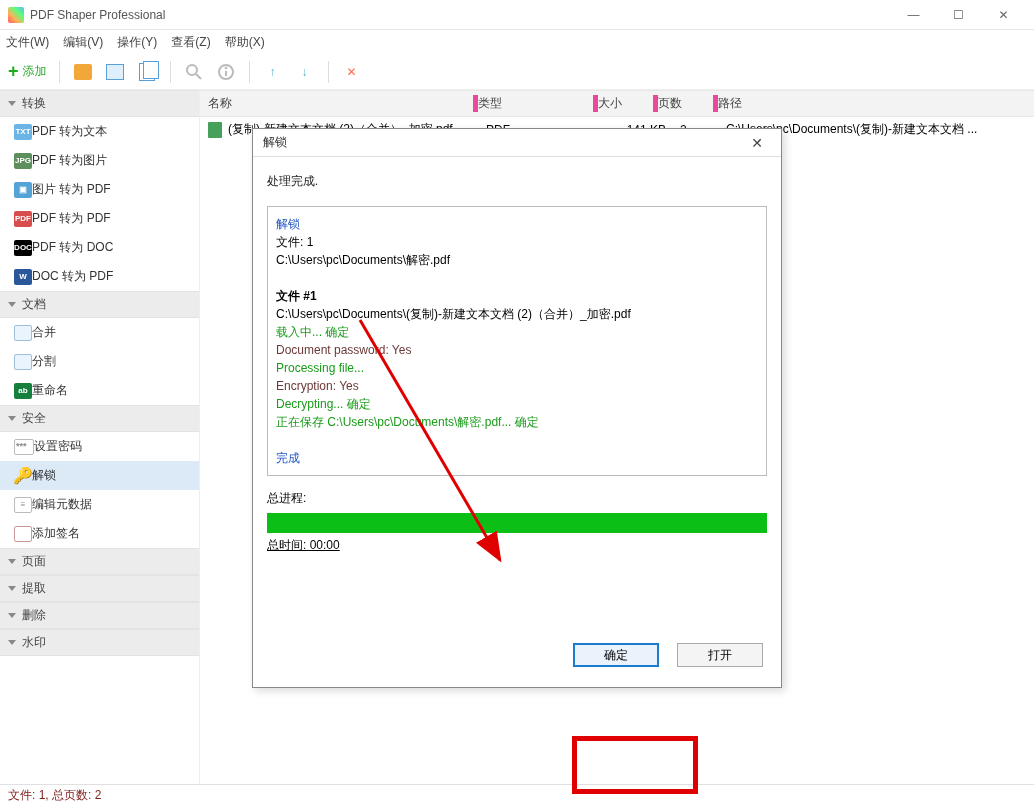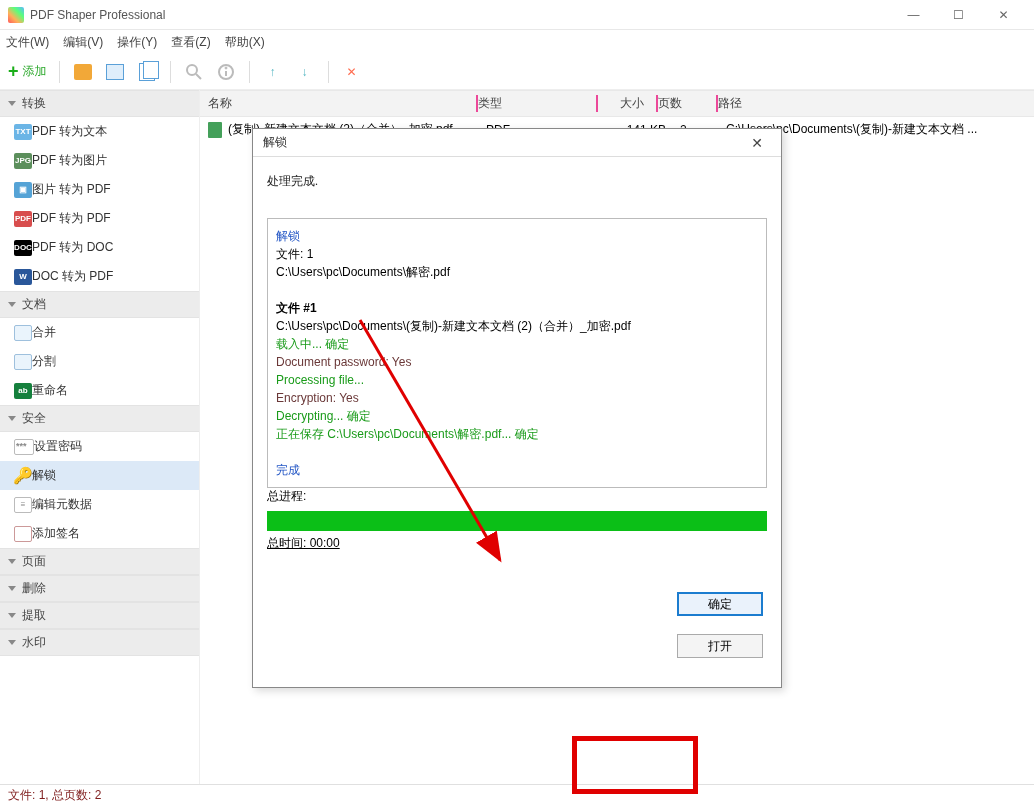--- a/index.html
+++ b/index.html
@@ -37,39 +37,39 @@
 .i-split{border:1px solid #9ec0dd;background:#eaf4fc;position:relative;}
 .i-rename{background:#15803d;}
 .i-pass{width:20px;border:1px solid #bbb;background:linear-gradient(#fff,#fff);position:relative;}
 .i-pass::after{content:"***";color:#888;font-size:9px;position:absolute;left:1px;top:1px;}
 .i-key{background:none;color:#e8b43a;font-size:16px;}
 .i-meta{border:1px solid #bbb;background:#fff;color:#888;}
 .i-sig{border:1px solid #c99;background:#fff;}
 
 .content { flex:1; position:relative; }
 .cols { display:flex; background:#f3f3f3; border-top:1px solid #e8e8e8; border-bottom:1px solid #e8e8e8; padding:4px 8px; gap: 0; }
-.cols span { color:#444; border-right:2px solid #ec4899; padding-right:12px;}
+.cols span { color:#444; border-right:5px solid #ec4899; padding-right:12px;}
 .row { display:flex; padding:4px 8px; align-items:center;}
 .row .ficon { width:14px; height:16px; background:#44a05a; margin-right:6px; border-radius:1px;}
 
 .dialog { position:absolute; left:252px; top:128px; width:530px; height:560px; background:#fff; border:1px solid #888; box-shadow:3px 3px 8px rgba(0,0,0,.15);}
 .dtitle { height:28px; display:flex; align-items:center; padding:0 10px; border-bottom:1px solid #ddd;}
 .dtitle .dt { flex:1; color:#333;}
 .dtitle .xbtn { width:28px; text-align:center; font-size:14px; color:#444;}
 .dbody { padding: 16px 14px; }
-.dlabel { color:#222; margin-bottom:28px;font-family:Liberation Serif, serif;}
+.dlabel { color:#222; margin-bottom:16px;font-family:Liberation Serif, serif;}
 .logbox { border:1px solid #bbb; height:270px; padding:8px; line-height:1.5; overflow:auto;}
 .logbox .l-blue{color:#2356c5;}
 .logbox .l-green{color:#1a9b1a;}
 .logbox .l-dark{color:#6a3838;}
 .logbox .l-bold{font-weight:bold;}
-.progress-label{}
+.progress-label{margin-top:14px;}
 .progressbar{height:20px;background:#0bbf17;margin-top:6px;}
 .time-label{margin-top:4px;text-decoration:underline;}
-.dbuttons{position:absolute;bottom:29px;right:18px;display:flex;gap:18px;flex-direction:column;}
+.dbuttons{position:absolute;bottom:20px;right:18px;display:flex;gap:18px;}
 .dbtn{width:86px;height:24px;border:1px solid #aaa;background:#f4f4f4;display:flex;align-items:center;justify-content:center;}
 .dbtn.primary{border:2px solid #1b7ccf;background:#eaf2fb;}
 .redbox{position:absolute;border:5px solid #e00000;pointer-events:none;}
 
 .arrow-svg{position:absolute;pointer-events:none;}
 
 .statusbar { height:22px; border-top:1px solid #e0e0e0; display:flex; align-items:center; padding:0 8px; color:#7f1d1d;}
 svg{display:block;}
 </style>
 </head>
@@ -196,35 +196,35 @@
       </div>
     <div class="sitem">
         <span class="sicon i-sig">✎</span>
         <span>添加签名</span>
       </div>
 
     <div class="shead">
         <span>页面</span>
       </div>
     <div class="shead">
+        <span>提取</span>
+      </div>
+    <div class="shead">
         <span>删除</span>
-      </div>
-    <div class="shead">
-        <span>提取</span>
       </div>
     <div class="shead">
         <span>水印</span>
       </div>
   </div>
 
   <div class="content">
     <div class="cols">
       <span style="width:270px">名称</span>
       <span style="width:120px">类型</span>
-      <span style="width:60px;text-align:right">大小</span>
+      <span style="width:60px;">大小</span>
       <span style="width:60px">页数</span>
       <span style="flex:1;border:none">路径</span>
     </div>
     <div class="row">
       <span class="ficon"></span>
       <span style="width:258px">(复制)-新建文本文档 (2)（合并）_加密.pdf</span>
       <span style="width:120px">PDF</span>
       <span style="width:60px;text-align:right">141 KB</span>
       <span style="width:60px;padding-left:14px">2</span>
       <span style="flex:1">C:\Users\pc\Documents\(复制)-新建文本文档 ...</span>

